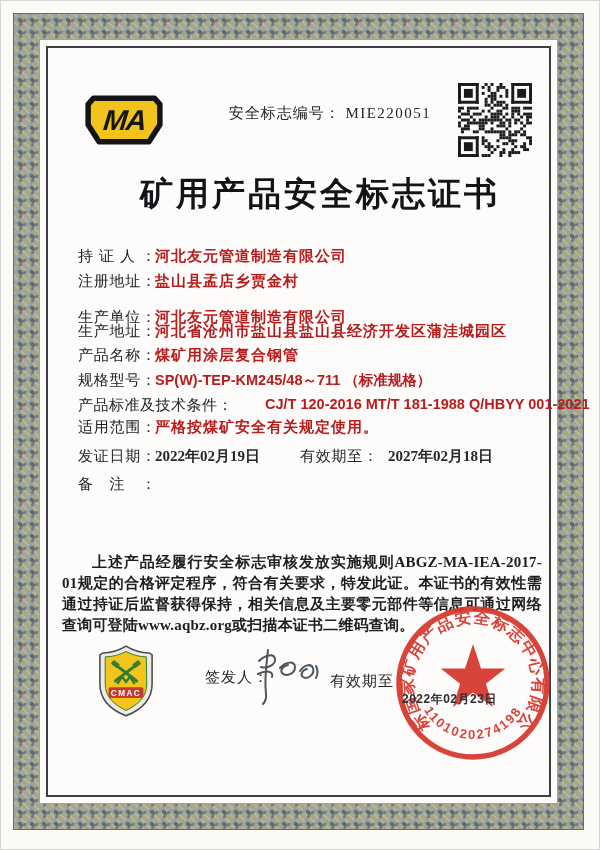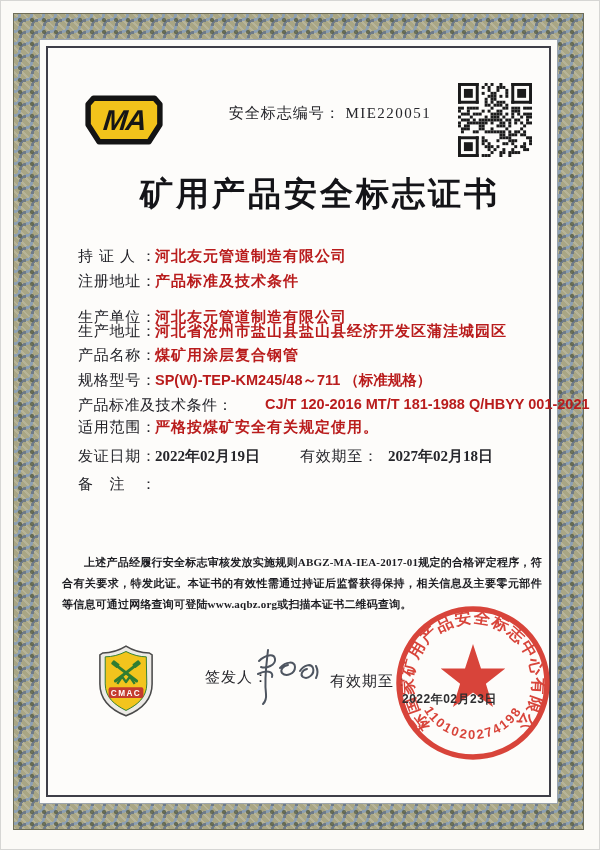--- a/index.html
+++ b/index.html
@@ -45,21 +45,21 @@
   .fvalue{position:absolute; left:77px; top:0; font-weight:700; color:#b91c1c; letter-spacing:.5px;}
   .frow.wide .flabel{width:auto; text-align-last:auto; letter-spacing:.5px;}
   .frow.wide .fvalue{left:187px; font-family:"Liberation Sans","DejaVu Sans",sans-serif; font-size:14.5px; letter-spacing:0;}
   .fvalue.model{font-family:"Liberation Sans","DejaVu Sans",sans-serif; font-size:14.5px; letter-spacing:0;}
   .fvalue.kai{letter-spacing:1px;}
   .dlabel{position:absolute; top:0; width:78px; display:inline-block; text-align-last:justify;}
   .dval{position:absolute; top:0; font-weight:700;}
   
   .statement{
     position:absolute; left:62px; top:552px; width:480px;
-    font-size:11px; line-height:21px; font-weight:700; color:#1d1d22;
+    font-size:15px; line-height:21px; font-weight:700; color:#1d1d22;
     text-align:justify; text-indent:2em; letter-spacing:.2px;
   }
   
   .cmac{position:absolute; left:97px; top:644px; width:58px; height:74px;}
   .signer-label{position:absolute; left:205px; top:668px; font-size:15px; letter-spacing:1px;}
   .signature{position:absolute; left:252px; top:644px; width:72px; height:66px;}
   .dept-label{position:absolute; left:330px; top:672px; font-size:15px; letter-spacing:1px;}
   .stamp{position:absolute; left:394px; top:604px; width:158px; height:158px; opacity:.92;}
   .stamp-date{
     position:absolute; left:402px; top:691px; width:150px;
@@ -308,21 +308,21 @@
     </svg>
 
   <div class="title">矿用产品安全标志证书</div>
 
   <div class="frow" style="top:247px">
     <span class="flabel">持证人：</span>
     <span class="fvalue kai">河北友元管道制造有限公司</span>
   </div>
   <div class="frow" style="top:272px">
     <span class="flabel">注册地址：</span>
-    <span class="fvalue kai">产品标准及技术条件</span>
+    <span class="fvalue kai">盐山县孟店乡贾金村</span>
   </div>
   <div class="frow" style="top:308px">
     <span class="flabel">生产单位：</span>
     <span class="fvalue kai">河北友元管道制造有限公司</span>
   </div>
   <div class="frow" style="top:322px">
     <span class="flabel">生产地址：</span>
     <span class="fvalue kai">河北省沧州市盐山县盐山县经济开发区蒲洼城园区</span>
   </div>
   <div class="frow" style="top:346px">

